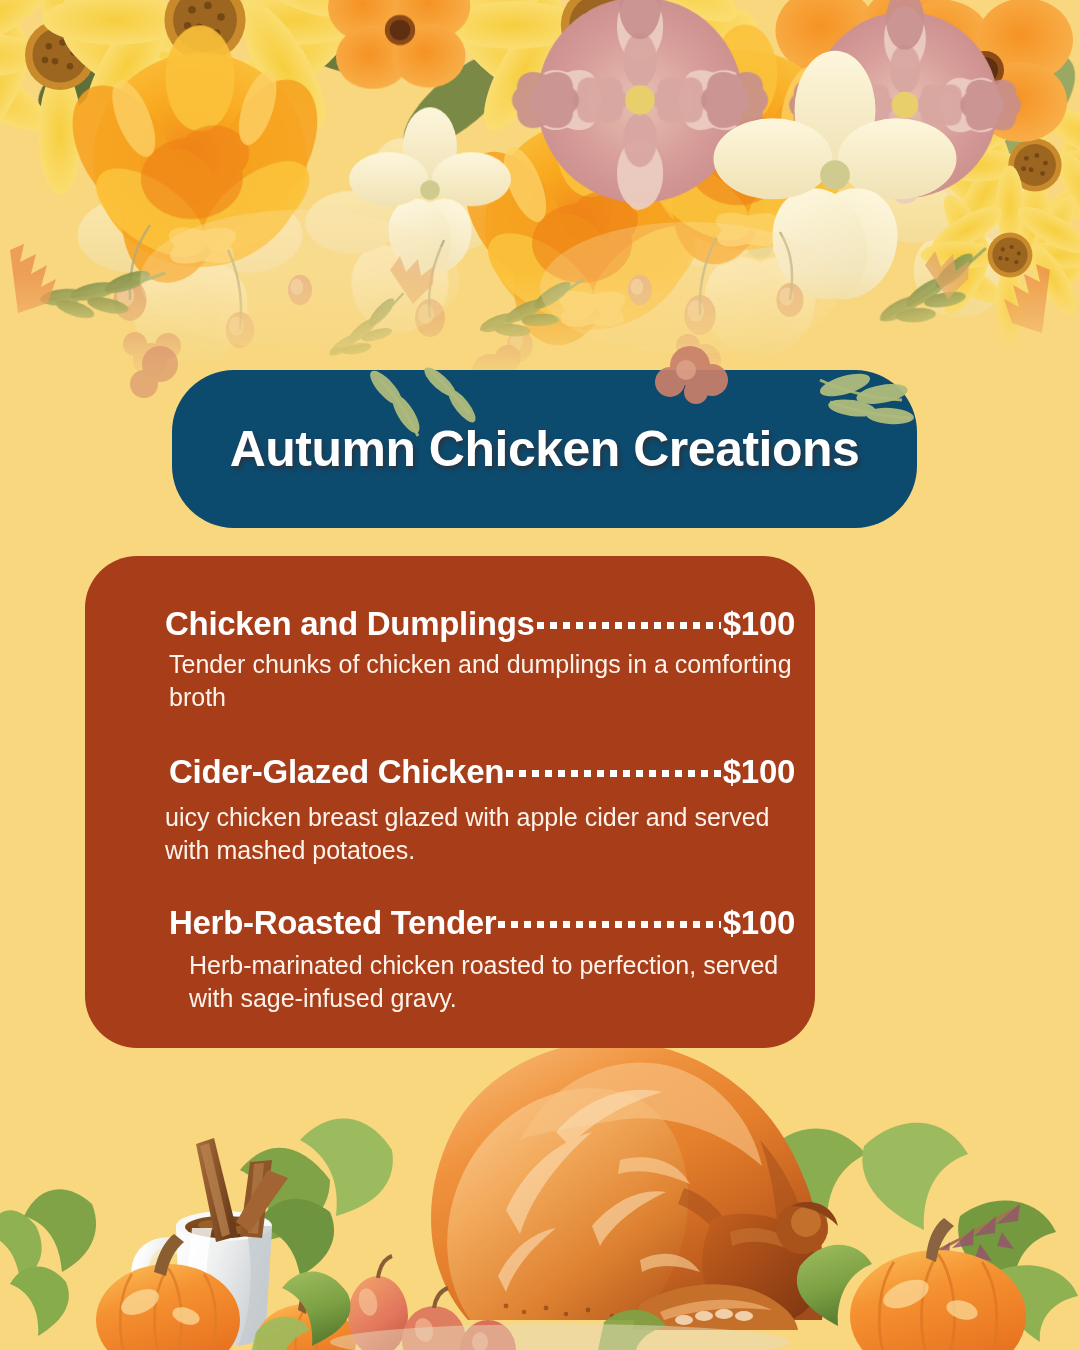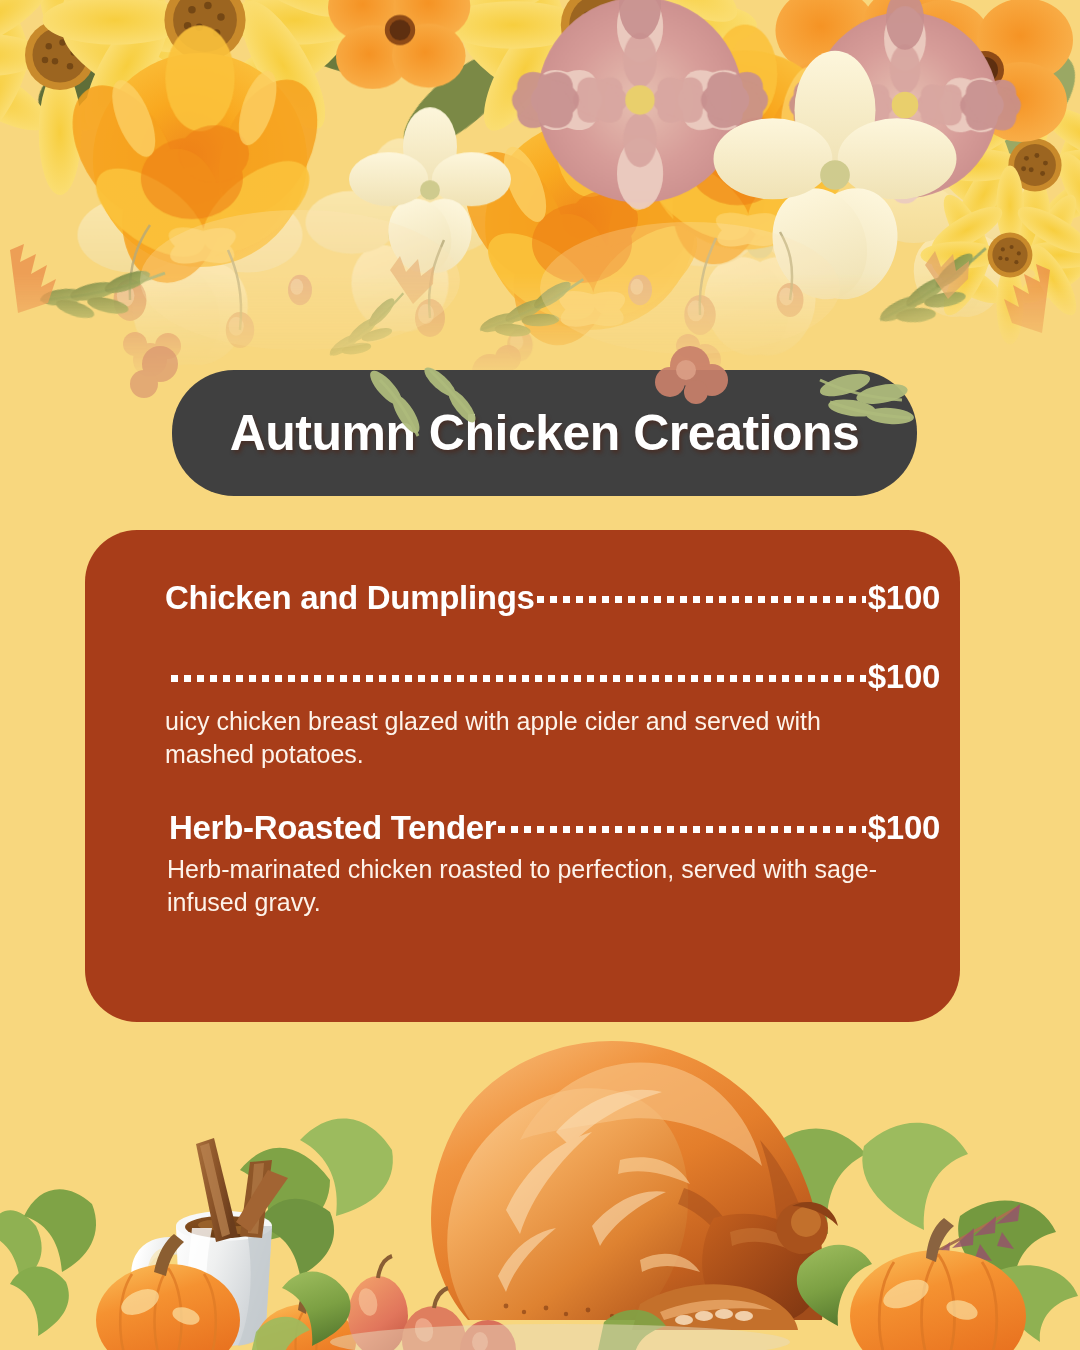--- a/index.html
+++ b/index.html
@@ -22,22 +22,22 @@
     width:1080px; height:380px;
     overflow:hidden;
     z-index:2;
   }
   #floral-header svg { display:block; width:1080px; height:380px; }
 
   
   #title-banner {
     position:absolute;
     left:172px; top:370px;
-    width:745px; height:126px;
-    background:#404040;
+    width:745px; height:158px;
+    background:#0c4a6e;
     border-radius:62px;
     z-index:3;
     display:flex;
     align-items:center;
     justify-content:center;
   }
   #title-banner-text {
     font-size:50px;
     font-weight:bold;
     color:#FFFFFF;
@@ -50,22 +50,22 @@
   
   #banner-sprigs {
     position:absolute; left:130px; top:340px;
     width:830px; height:190px;
     z-index:4; pointer-events:none;
   }
 
   
   #menu-panel {
     position:absolute;
-    left:85px; top:530px;
-    width:875px; height:492px;
+    left:85px; top:556px;
+    width:730px; height:492px;
     background:#A83D19;
     border-radius:52px;
     z-index:3;
     padding:46px 20px 15px 80px;
   }
 
   .menu-item { margin-bottom:10px; }
   .menu-item:last-child { margin-bottom:0; }
 
   .item-head {
@@ -100,21 +100,21 @@
 
   .item-desc {
     font-size:25px;
     color:#FDF3EA;
     line-height:1.33;
     font-weight:400;
     max-width:740px;
   }
   .item-1 .item-desc { margin-left:4px; margin-top:3px; }
   .item-2 .item-desc { margin-top:8px; }
-  .item-3 .item-desc { margin-left:2px; margin-top:5px; }
+  .item-3 .item-desc { margin-left:24px; margin-top:5px; }
 
   .item-2 .item-head,
   .item-3 .item-head { margin-left:4px; }
   .item-2 { margin-top:36px; }
   .item-3 { margin-top:34px; }
 
   
   #turkey-scene {
     position:absolute;
     left:0; bottom:0;
@@ -424,24 +424,26 @@
 </svg>
 
 <div id="menu-panel">
 
   <div class="menu-item item-1">
     <div class="item-head">
       <span class="item-name">Chicken and Dumplings</span>
       <span class="leader"></span>
       <span class="item-price">$100</span>
     </div>
+    <div class="item-desc">Tender chunks of chicken and dumplings in a comforting broth</div>
   </div>
 
   <div class="menu-item item-2">
     <div class="item-head">
+      <span class="item-name">Cider-Glazed Chicken</span>
       <span class="leader"></span>
       <span class="item-price">$100</span>
     </div>
     <div class="item-desc">uicy chicken breast glazed with apple cider and served with mashed potatoes.</div>
   </div>
 
   <div class="menu-item item-3">
     <div class="item-head">
       <span class="item-name">Herb-Roasted Tender</span>
       <span class="leader"></span>

